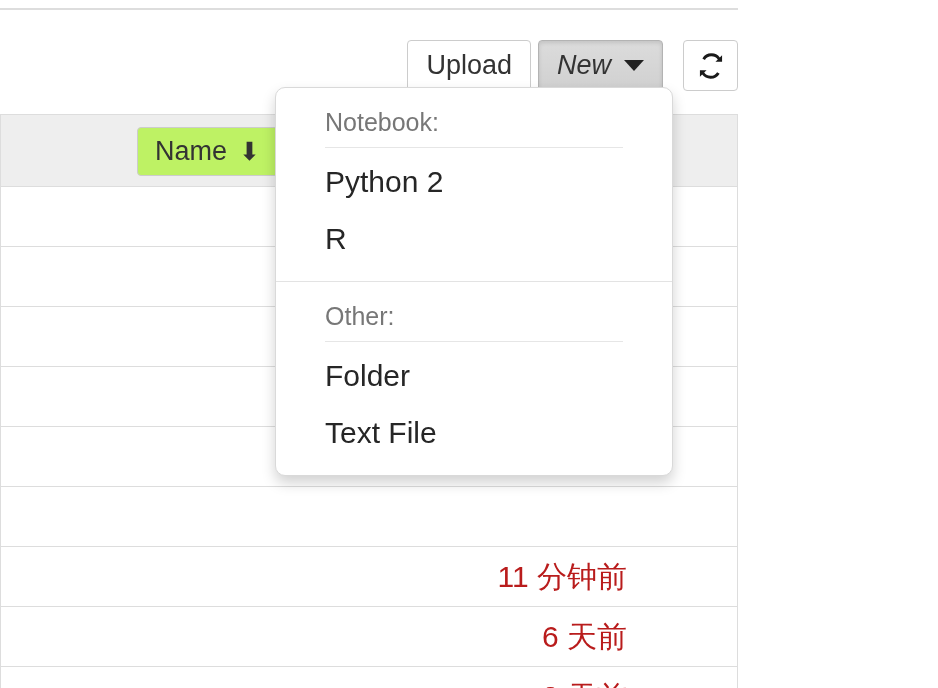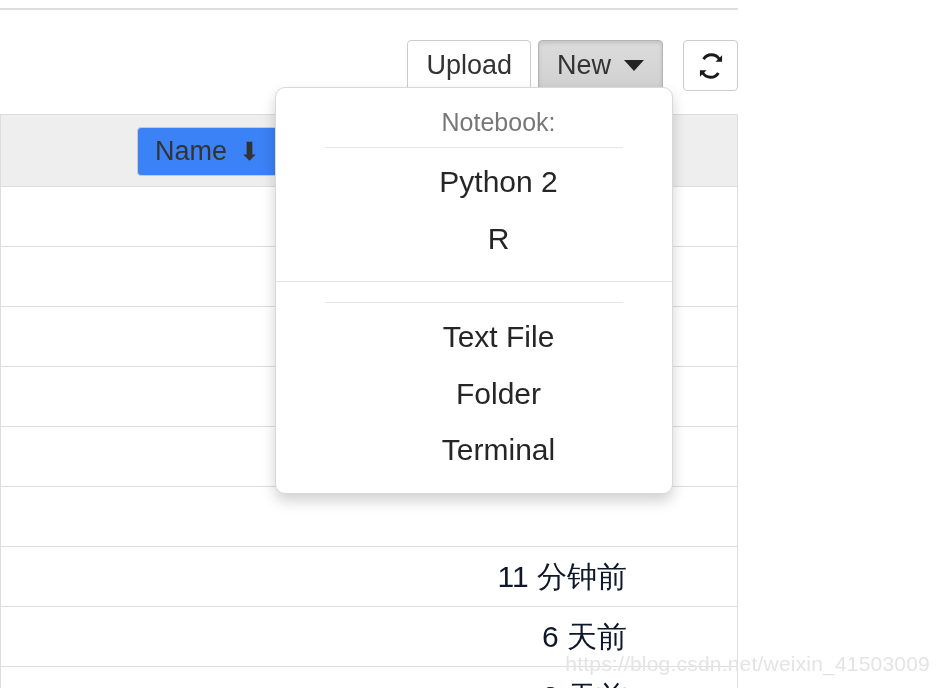--- a/index.html
+++ b/index.html
@@ -61,20 +61,21 @@
     align-items: center;
   }
   .btn-upload { border-radius: 4px; }
   .btn-new {
     margin-left: 7px;
     background: linear-gradient(to bottom, #dcdcdc 0%, #d0d0d0 100%);
     border-color: #b3b3b3;
     box-shadow: inset 0 2px 4px rgba(0,0,0,0.12);
     position: relative;
     z-index: 40;
+    font-style: italic;
   }
   .caret {
     display: inline-block;
     width: 0; height: 0;
     margin-left: 13px;
     border-left: 10px solid transparent;
     border-right: 10px solid transparent;
     border-top: 11px solid #222222;
   }
   .btn-refresh {
@@ -90,21 +91,20 @@
     position: absolute;
     left: 275px;
     top: 87px;
     width: 396px;
     background: #ffffff;
     border: 1px solid #d9d9d9;
     border-radius: 10px;
     box-shadow: 0 7px 14px rgba(0,0,0,0.18);
     z-index: 60;
     padding: 0;
-    text-align: center;
   }
   .dd-section { padding: 16px 0 14px 0; }
   .dd-section + .dd-section { border-top: 1px solid #e3e3e3; }
   .dd-header {
     font-size: 25px;
     color: #777777;
     padding: 4px 0 6px 49px;
     font-family: "Liberation Sans", sans-serif;
   }
   .dd-divider {
@@ -141,21 +141,21 @@
   .sort-group {
     position: absolute;
     left: 136px;
     top: 12px;
     display: flex;
   }
   .sort-btn {
     box-sizing: border-box;
     height: 49px;
     padding: 0 17px;
-    background: #3b82f6;
+    background: #bef264;
     border: 1px solid #cccccc;
     font-size: 27px;
     line-height: 47px;
     color: #333333;
     cursor: pointer;
     white-space: nowrap;
     display: inline-flex;
     align-items: center;
   }
   .sort-btn.first { border-radius: 4px 0 0 4px; }
@@ -172,21 +172,21 @@
     border-bottom: 1px solid #dddddd;
     box-sizing: border-box;
     background: #ffffff;
   }
   .row-date {
     position: absolute;
     right: 110px;
     top: 50%;
     transform: translateY(-50%);
     font-size: 30px;
-    color: #0f172a;
+    color: #b91c1c;
     white-space: nowrap;
     font-family: "Liberation Sans", "DejaVu Sans", sans-serif;
   }
 
   
   .watermark {
     position: absolute;
     right: 8px;
     bottom: 12px;
     font-size: 21px;
@@ -272,23 +272,22 @@
   <div class="dropdown">
 
     <div class="dd-section">
       <div class="dd-header">Notebook:</div>
       <div class="dd-divider"></div>
       <div class="dd-item">Python 2</div>
       <div class="dd-item">R</div>
     </div>
 
     <div class="dd-section">
+      <div class="dd-header">Other:</div>
       <div class="dd-divider"></div>
+      <div class="dd-item">Folder</div>
       <div class="dd-item">Text File</div>
-      <div class="dd-item">Folder</div>
-      <div class="dd-item">Terminal</div>
     </div>
 
   </div>
 
-  <div class="watermark">https://blog.csdn.net/weixin_41503009</div>
 
 </div>
 
 </body></html>

